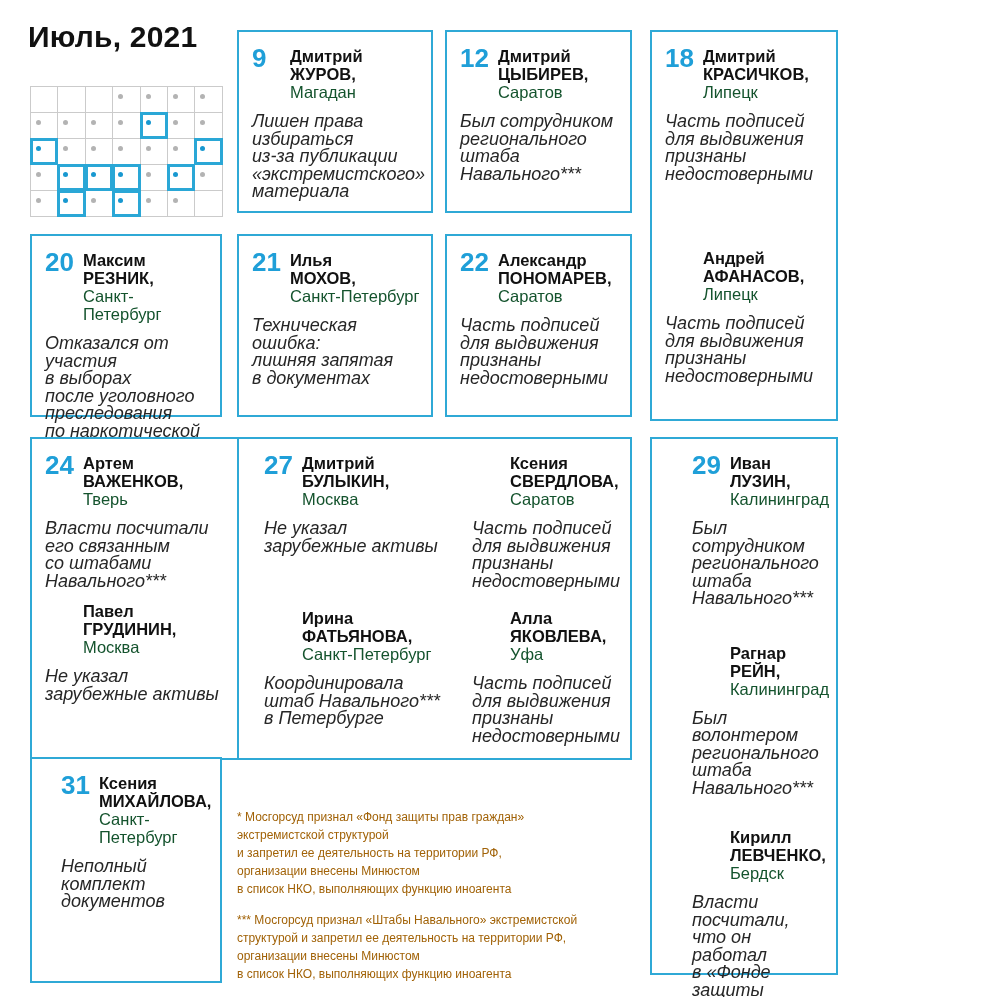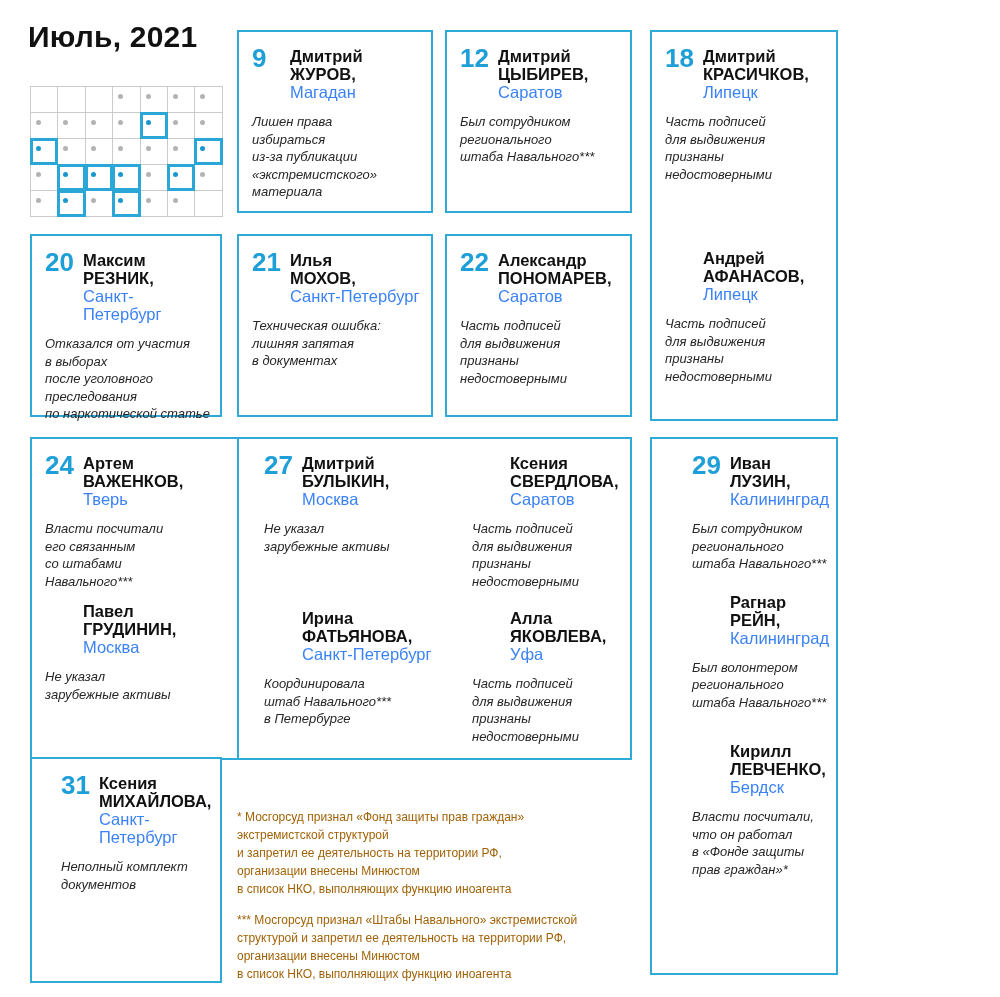--- a/index.html
+++ b/index.html
@@ -30,23 +30,23 @@
     position:absolute;border:2px solid #2fa9d6;background:#fff;
     box-sizing:border-box;padding-top:15px;
   }
   .entry{position:relative;}
   .date{
     position:absolute;left:13px;top:-3px;
     font-size:26px;font-weight:800;color:#1f9fd8;line-height:28px;
   }
   .names{margin-left:51px;margin-right:8px;}
   .nm{font-size:16.5px;font-weight:700;line-height:18px;white-space:pre-line;color:#111;}
-  .city{font-size:16.5px;font-weight:400;line-height:18px;color:#3b82f6;}
+  .city{font-size:16.5px;font-weight:400;line-height:18px;color:#14532d;}
   .desc{
-    margin:12px 8px 0 13px;font-style:italic;font-size:13px;line-height:17.5px;
+    margin:12px 8px 0 13px;font-style:italic;font-size:18px;line-height:17.5px;
     white-space:pre-line;color:#262626;
   }
   .wide{display:flex;align-items:flex-start;padding-left:12px;}
   .wcol{width:208px;flex:0 0 208px;}
   .wcol + .wcol{flex:1;width:auto;}
   
   #footnotes{left:237px;top:808px;width:420px;}
   #footnotes p{
     margin:0 0 13px 0;color:#a16207;font-size:12px;line-height:18px;
     white-space:pre-line;
@@ -336,21 +336,21 @@
     <div class="date">29</div>
     <div class="names">
       <div class="nm">Иван
 ЛУЗИН,</div>
       <div class="city">Калининград</div>
     </div>
     <div class="desc">Был сотрудником
 регионального
 штаба Навального***</div>
   </div>
-  <div class="entry" style="margin-top:20px;">
+  <div class="entry" style="margin-top:36px;">
     <div class="names">
       <div class="nm">Рагнар
 РЕЙН,</div>
       <div class="city">Калининград</div>
     </div>
     <div class="desc">Был волонтером
 регионального
 штаба Навального***</div>
   </div>
   <div class="entry" style="margin-top:31px;">

